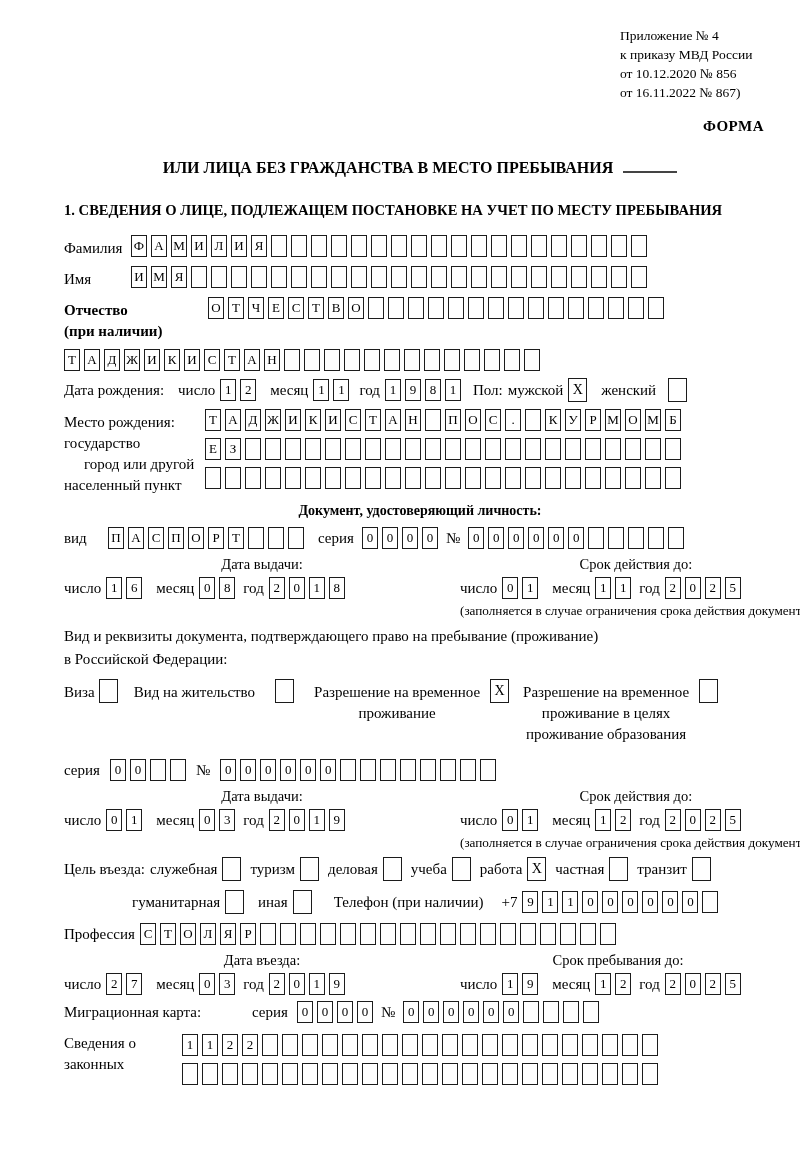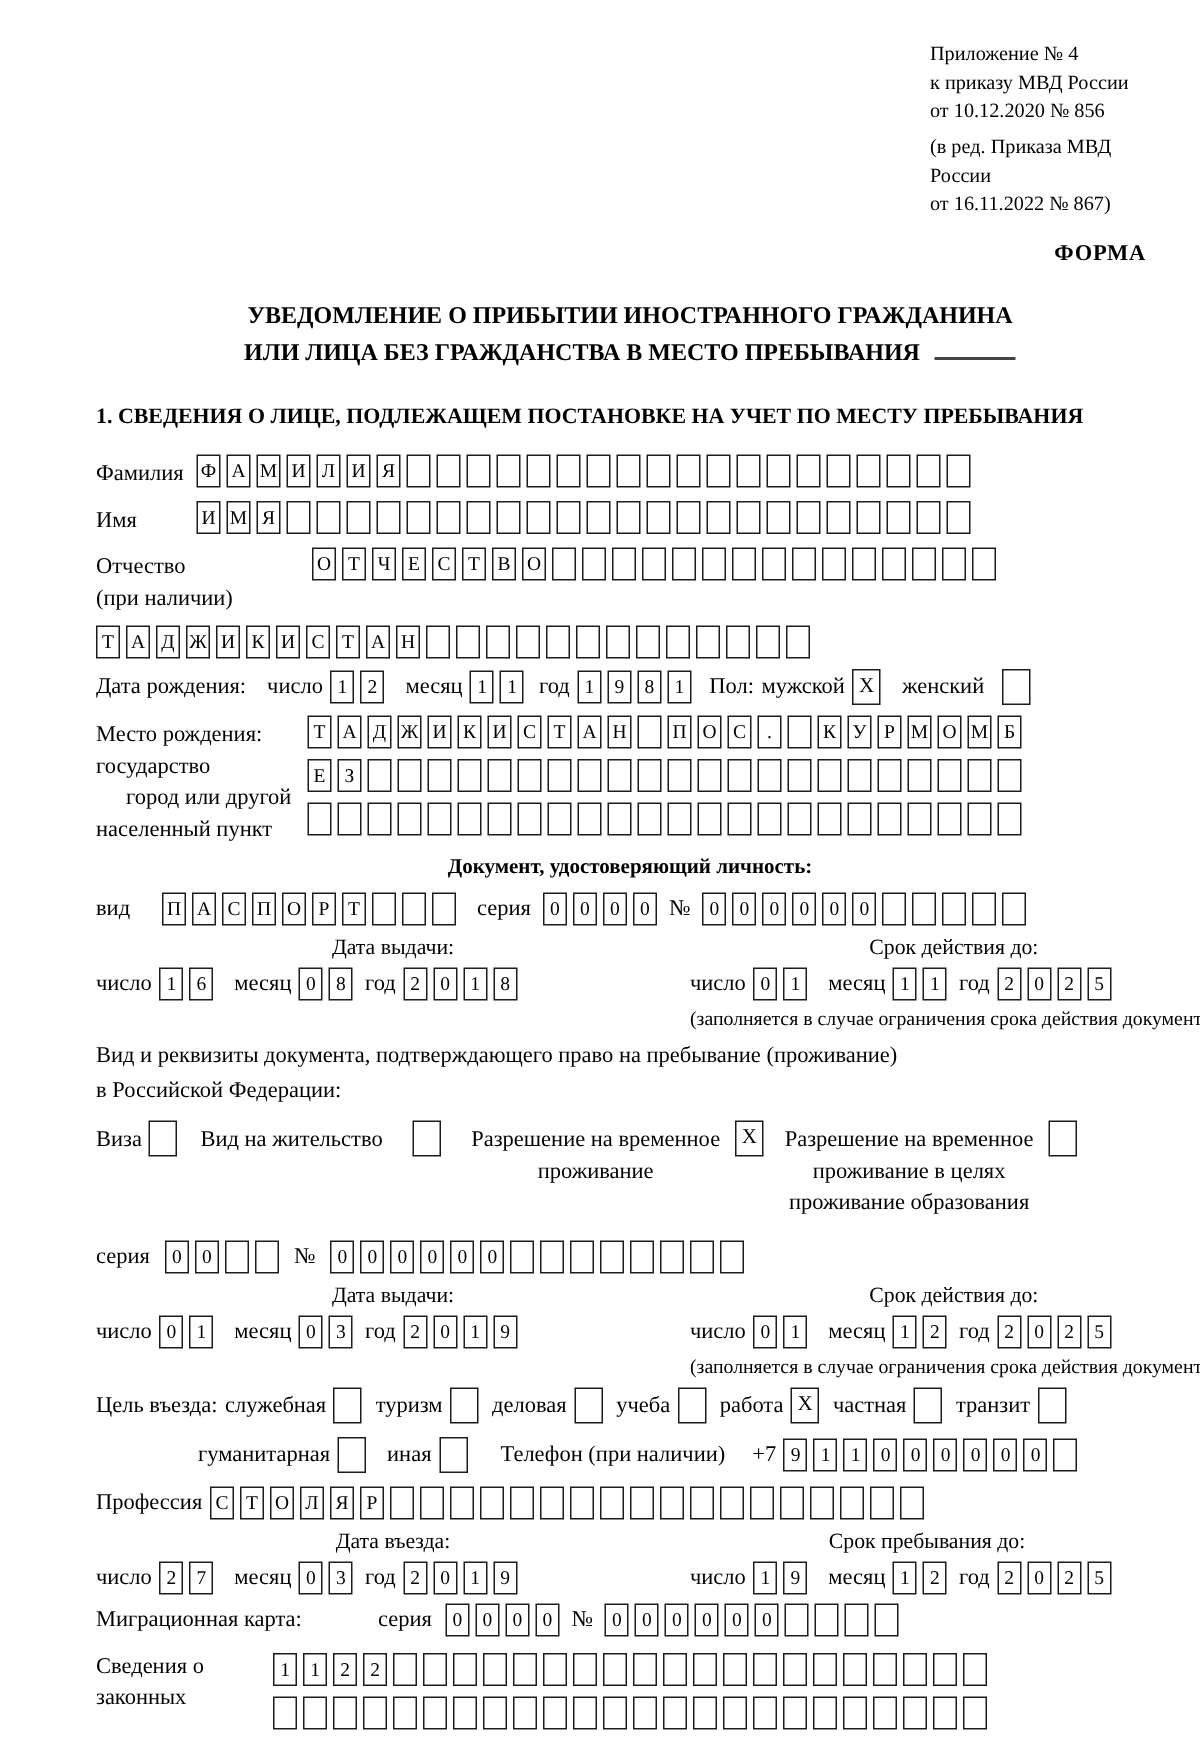--- a/index.html
+++ b/index.html
@@ -49,28 +49,26 @@
 </style>
 </head>
 <body>
 
 <div class="page">
 
   <div class="appendix">
     <div>Приложение № 4</div>
     <div>к приказу МВД России</div>
     <div>от 10.12.2020 № 856</div>
-    <div class="ed">(в ред. Приказа МВД России</div>
     <div>от 16.11.2022 № 867)</div>
   </div>
 
   <div class="forma">ФОРМА</div>
 
   <div class="title">
-    <div>УВЕДОМЛЕНИЕ О ПРИБЫТИИ ИНОСТРАННОГО ГРАЖДАНИНА</div>
     <div><span>ИЛИ ЛИЦА БЕЗ ГРАЖДАНСТВА В МЕСТО ПРЕБЫВАНИЯ</span><span class="title-blank"></span></div>
   </div>
 
   <div class="sec-head">1. СВЕДЕНИЯ О ЛИЦЕ, ПОДЛЕЖАЩЕМ ПОСТАНОВКЕ НА УЧЕТ ПО МЕСТУ ПРЕБЫВАНИЯ</div>
 
   <div class="frow" style="margin-top:16px;">
     <span class="flabel" style="width:67px;">Фамилия</span>
     <span class="cellrow">
         <span class="cell">Ф</span>
         <span class="cell">А</span>
@@ -127,21 +125,21 @@
         <span class="cell"></span>
         <span class="cell"></span>
         <span class="cell"></span>
         <span class="cell"></span>
         <span class="cell"></span>
         <span class="cell"></span>
       </span>
   </div>
 
   <div class="frow">
-    <span class="flabel" style="width:144px;">
+    <span class="flabel" style="width:144px;font-weight:bold;">
       <span style="display:block;">Отчество</span>
       <span style="display:block;">(при наличии)</span>
     </span>
     <span class="cellrow">
         <span class="cell">О</span>
         <span class="cell">Т</span>
         <span class="cell">Ч</span>
         <span class="cell">Е</span>
         <span class="cell">С</span>
         <span class="cell">Т</span>

